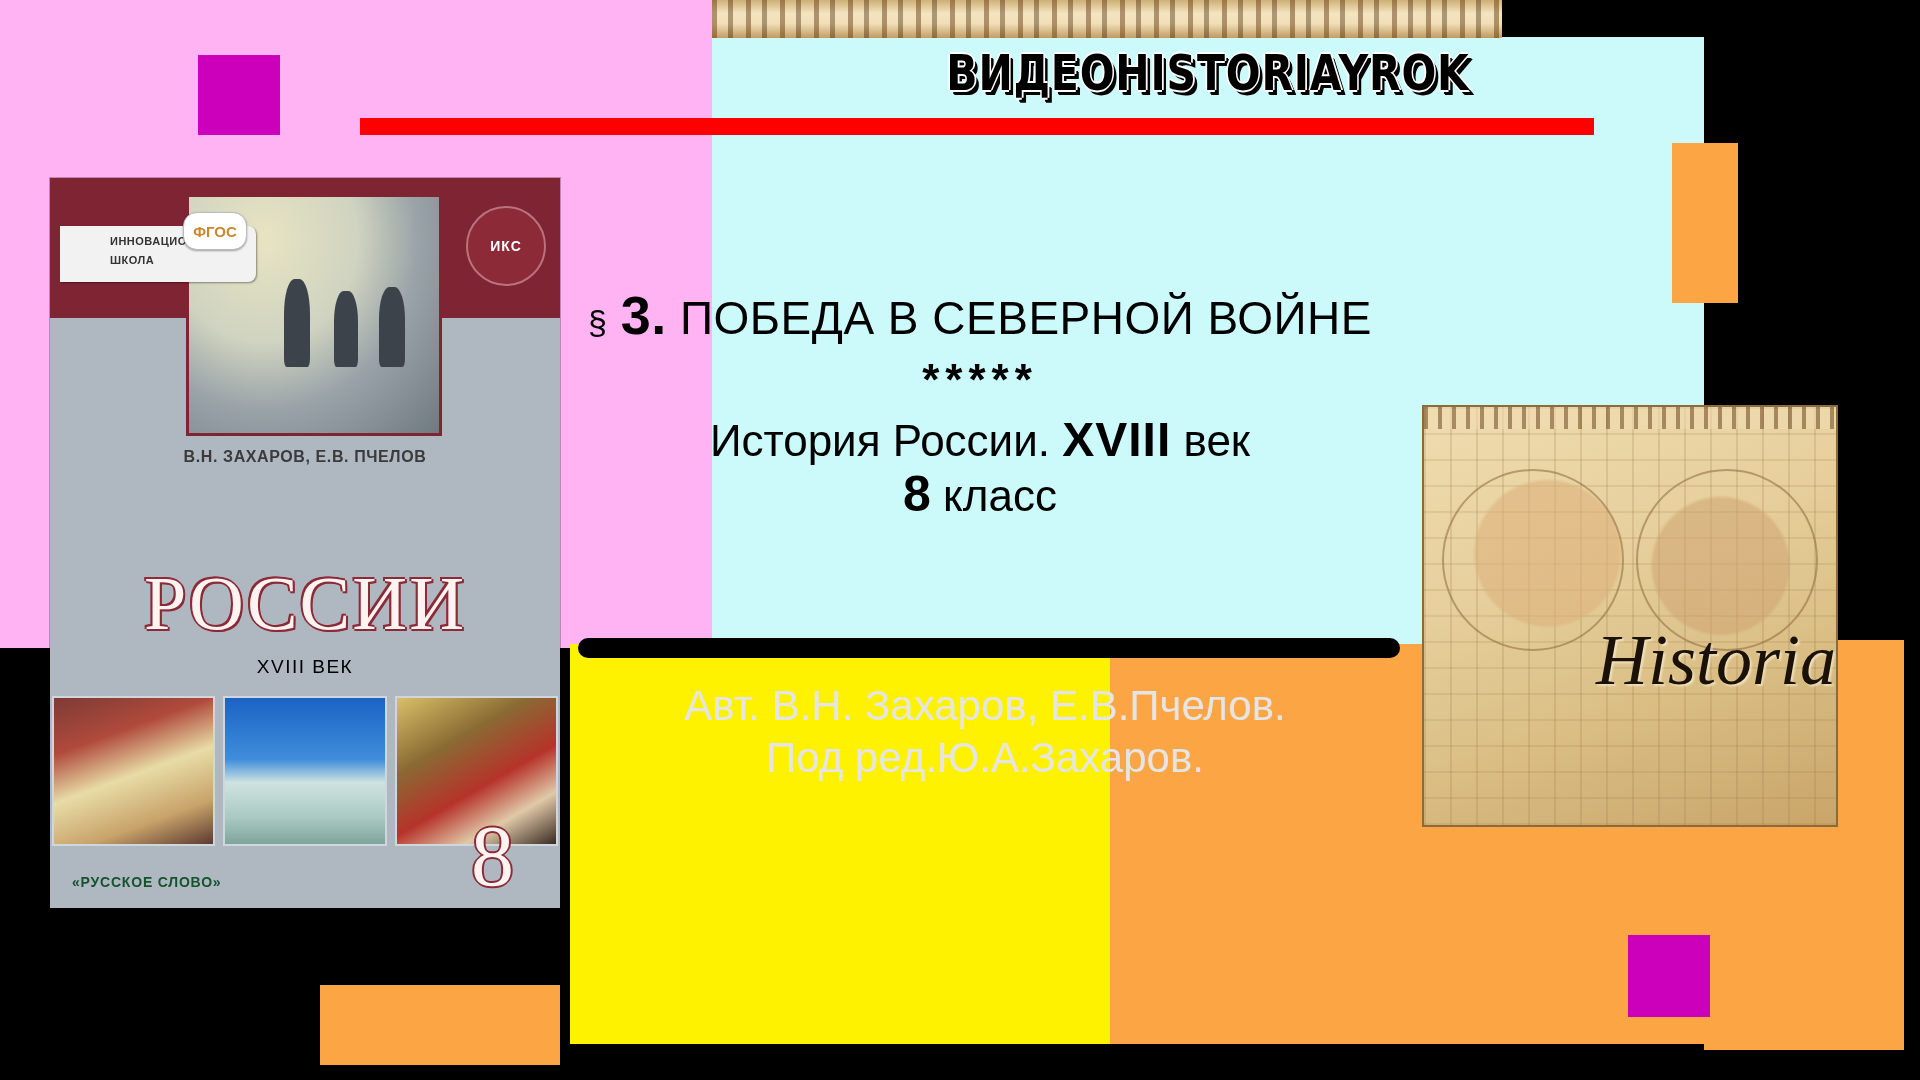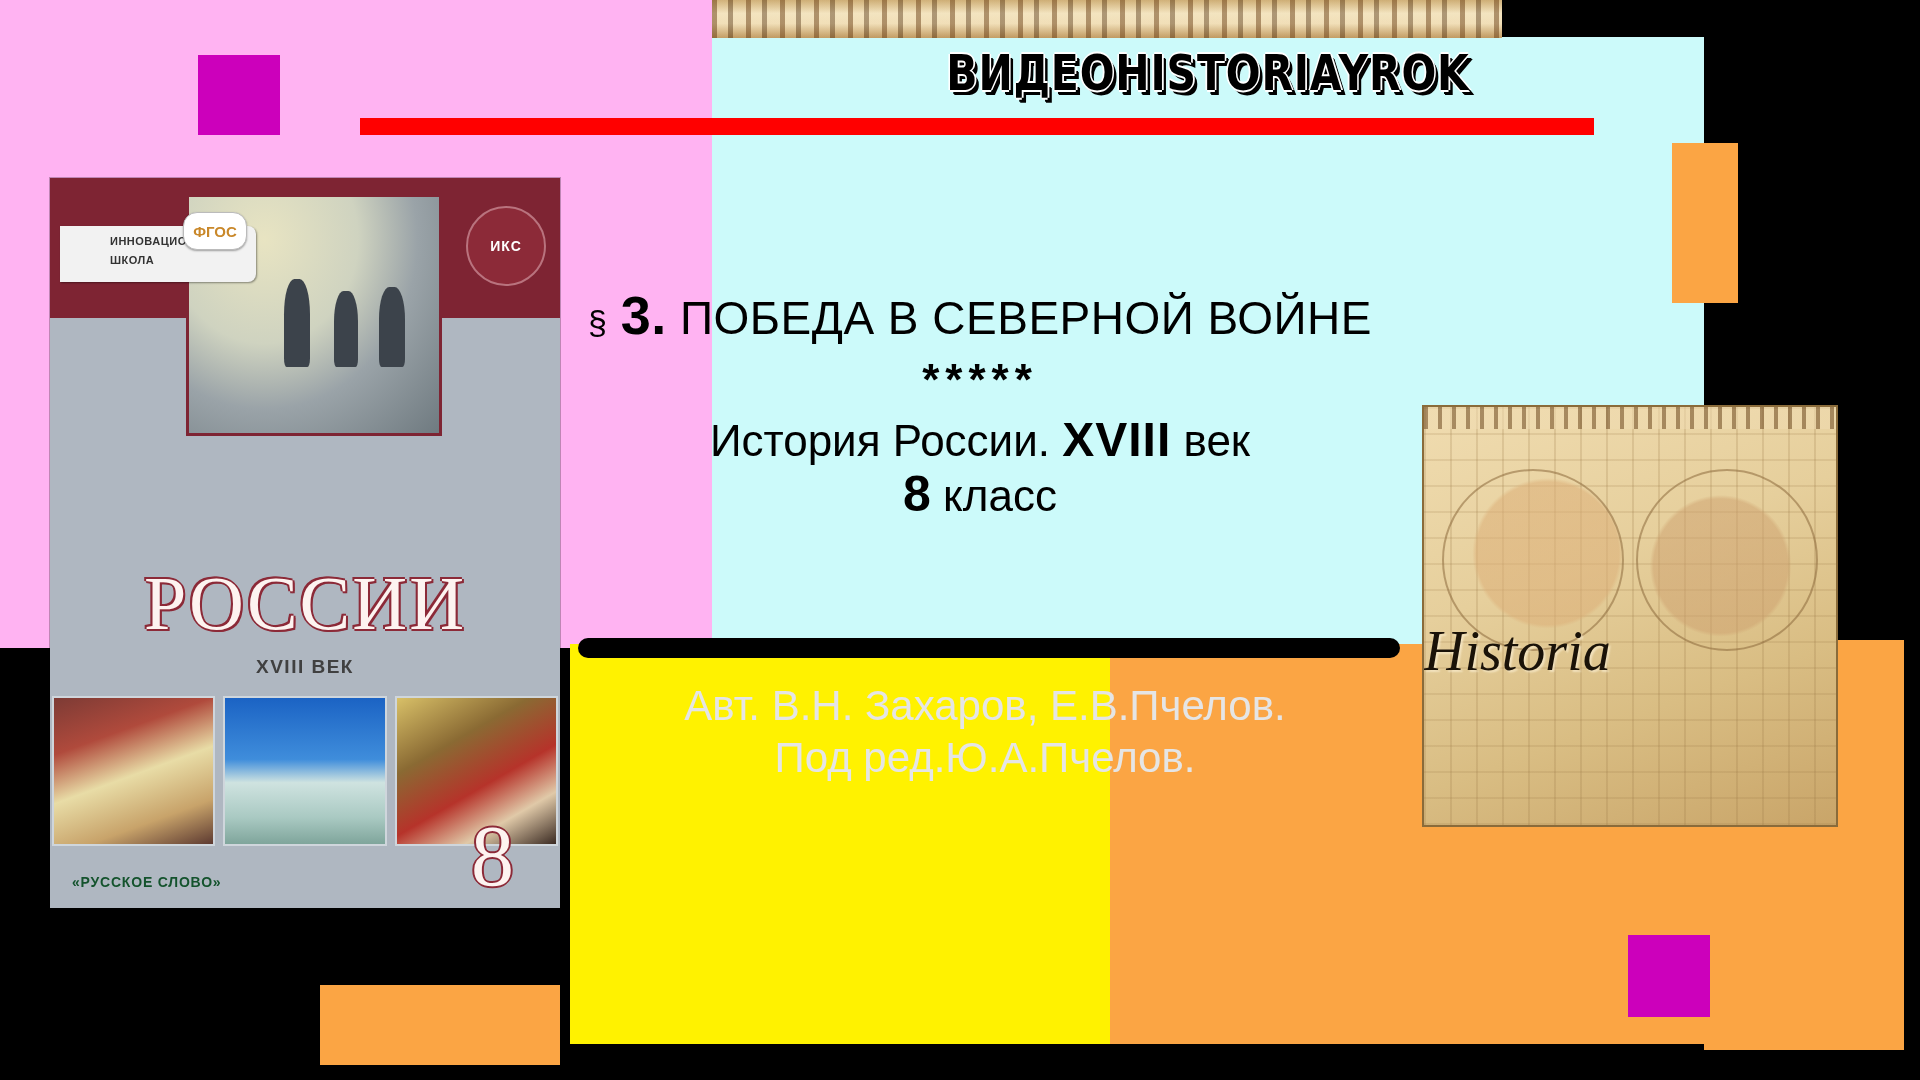--- a/index.html
+++ b/index.html
@@ -179,22 +179,22 @@
     color: #FDF3F0;
     letter-spacing: 2px;
     text-shadow:
       2px 0 0 #8C2A38, -2px 0 0 #8C2A38, 0 2px 0 #8C2A38, 0 -2px 0 #8C2A38,
       2px 2px 0 #8C2A38, -2px -2px 0 #8C2A38;
   }
   #cover-title1 { top: 298px; }
   #cover-title2 { top: 382px; }
   #cover-century {
     position: absolute; left: 0; top: 478px; width: 100%;
-    text-align: center; font-size: 19px; font-weight: bold;
-    color: #404040; letter-spacing: 1.5px;
+    text-align: center; font-size: 19px; font-weight: normal;
+    color: #000000; letter-spacing: 1.5px;
   }
   #cover-photos {
     position: absolute; left: 0; top: 518px; width: 100%; height: 150px;
     display: flex; gap: 8px; padding: 0 2px; box-sizing: border-box;
   }
   #cover-photos > div { flex: 1; border: 2px solid #cfd6dc; }
   #ph1 { background: linear-gradient(160deg,#7d3b35 0%,#b04a3c 28%,#e8dca6 52%,#c8a36a 78%,#5d3a31 100%); }
   #ph2 { background: linear-gradient(180deg,#1b63c4 0%,#3f8ddb 42%,#cfe3e0 58%,#a9c9c2 82%,#7fa59b 100%); }
   #ph3 { background: linear-gradient(150deg,#d8c068 0%,#8a6a33 32%,#b6332a 58%,#e0c9a8 78%,#3a2a22 100%); }
   #cover-footer {
@@ -226,24 +226,24 @@
       linear-gradient(160deg, #f0dcb0 0%, #e6cf9c 38%, #d9bd83 68%, #c9a569 100%);
     overflow: hidden;
   }
   #historia .globe {
     position: absolute; border: 2px solid rgba(140,105,60,0.55); border-radius: 50%;
   }
   #historia .g1 { left: 18px; top: 62px; width: 178px; height: 178px; }
   #historia .g2 { left: 212px; top: 62px; width: 178px; height: 178px; }
   #historia-word {
     position: absolute; left: 0; top: 212px; width: 100%;
-    text-align: left;
+    text-align: right;
     font-family: "Liberation Serif", serif;
     font-style: italic;
-    font-size: 56px;
+    font-size: 72px;
     color: #1a1208;
     text-shadow: 2px 2px 2px rgba(255,245,220,0.6);
   }
   #historia-band {
     position: absolute; left: 0; top: 0; width: 100%; height: 22px;
     background: repeating-linear-gradient(90deg,
       rgba(120,85,45,0.6) 0 4px, rgba(240,220,178,0.5) 4px 14px);
   }
 </style>
 </head>
@@ -281,36 +281,37 @@
       <span>век</span>
     </div>
     <div class="t-grade">
       <b>8</b>
       <span>класс</span>
     </div>
   </div>
 
   <div id="author-block">
     <div>Авт. В.Н. Захаров, Е.В.Пчелов.</div>
-    <div>Под ред.Ю.А.Пчелов.</div>
+    <div>Под ред.Ю.А.Захаров.</div>
   </div>
 
   <div id="book-cover">
     <div id="cover-band"></div>
     <div id="cover-painting">
       <div class="fig" style="left:38%; width:26px; height:88px;"></div>
       <div class="fig" style="left:58%; width:24px; height:76px;"></div>
       <div class="fig" style="left:76%; width:26px; height:80px;"></div>
     </div>
     <div id="cover-badge">
       <div class="line1">ИННОВАЦИОННАЯ</div>
       <div class="line2">ШКОЛА</div>
     </div>
     <div id="cover-fgos">ФГОС</div>
     <div id="cover-seal">ИКС</div>
+    <div id="cover-authors">В.Н. ЗАХАРОВ, Е.В. ПЧЕЛОВ</div>
     <div class="cover-big" id="cover-title2">РОССИИ</div>
     <div id="cover-century">XVIII ВЕК</div>
     <div id="cover-photos">
       <div id="ph1"></div>
       <div id="ph2"></div>
       <div id="ph3"></div>
     </div>
     <div id="cover-footer"></div>
     <div id="cover-publisher">«РУССКОЕ СЛОВО»</div>
     <div id="cover-grade">8</div>

